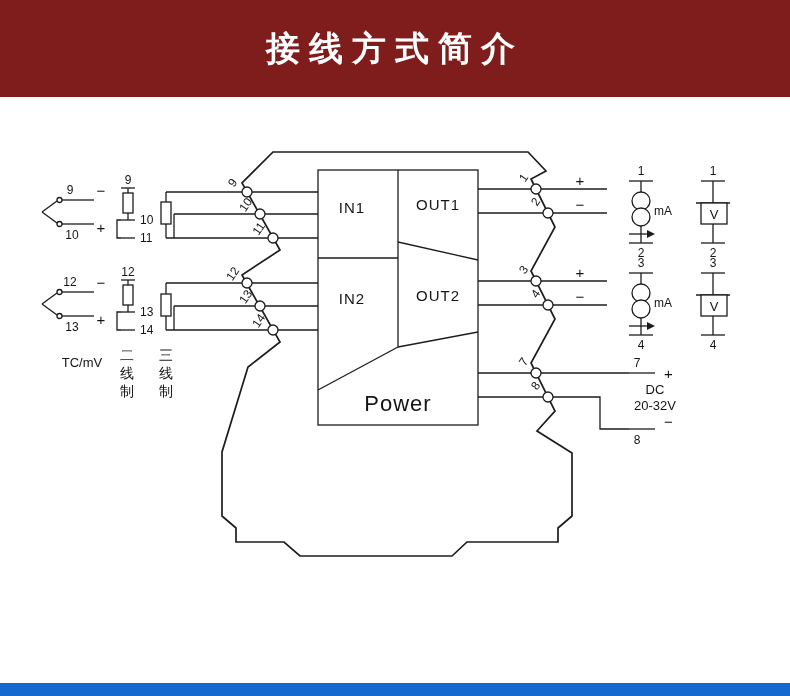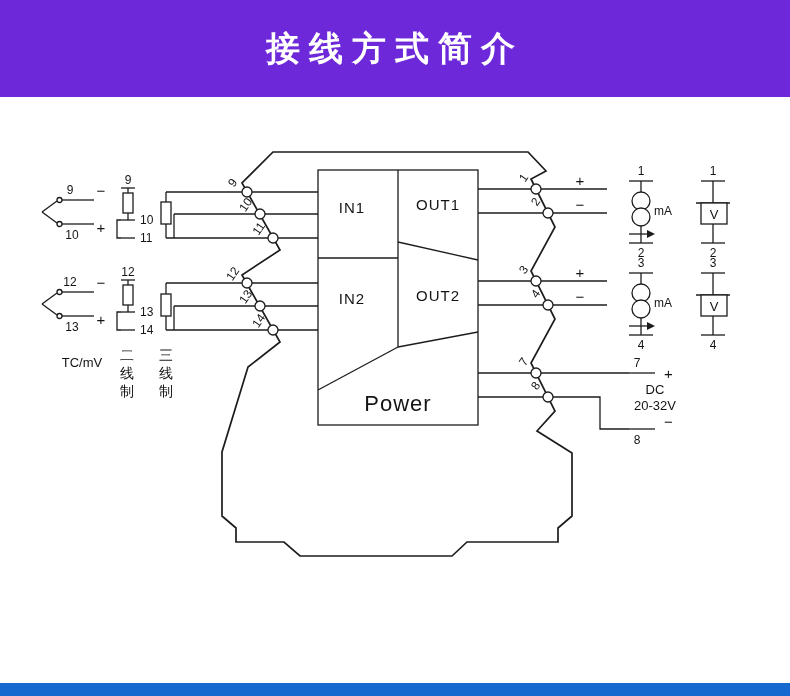--- a/index.html
+++ b/index.html
@@ -22,21 +22,21 @@
   .t15{font-size:15px;letter-spacing:1px;}
   .sign{font-size:15px;font-weight:400;}
   .tpow{font-size:22px;letter-spacing:1px;}
   .mid{text-anchor:middle;}
 </style>
 </head>
 <body>
 
 <div class="page">
 
-  <div class="banner" style="background: #6d28d9;">
+  <div class="banner" style="background: #7f1d1d;">
     <div class="banner-title">接线方式简介</div>
   </div>
 
   <svg class="diagram" width="790" height="696" viewBox="0 0 790 696">
 
     <path class="outline" d="M 273,152 L 528,152 L 546,171 L 531,179 L 555,227 L 531,271 L 555,319 L 531,363 L 555,411
          L 537,431 L 572,453 L 572,516 L 558,528 L 558,542 L 467,542 L 452,556 L 300,556 L 284,542
          L 236,542 L 236,528 L 222,516 L 222,452 L 248,367 L 280,342 L 242,275 L 280,250 L 242,183 Z"></path>
 
     <g>

